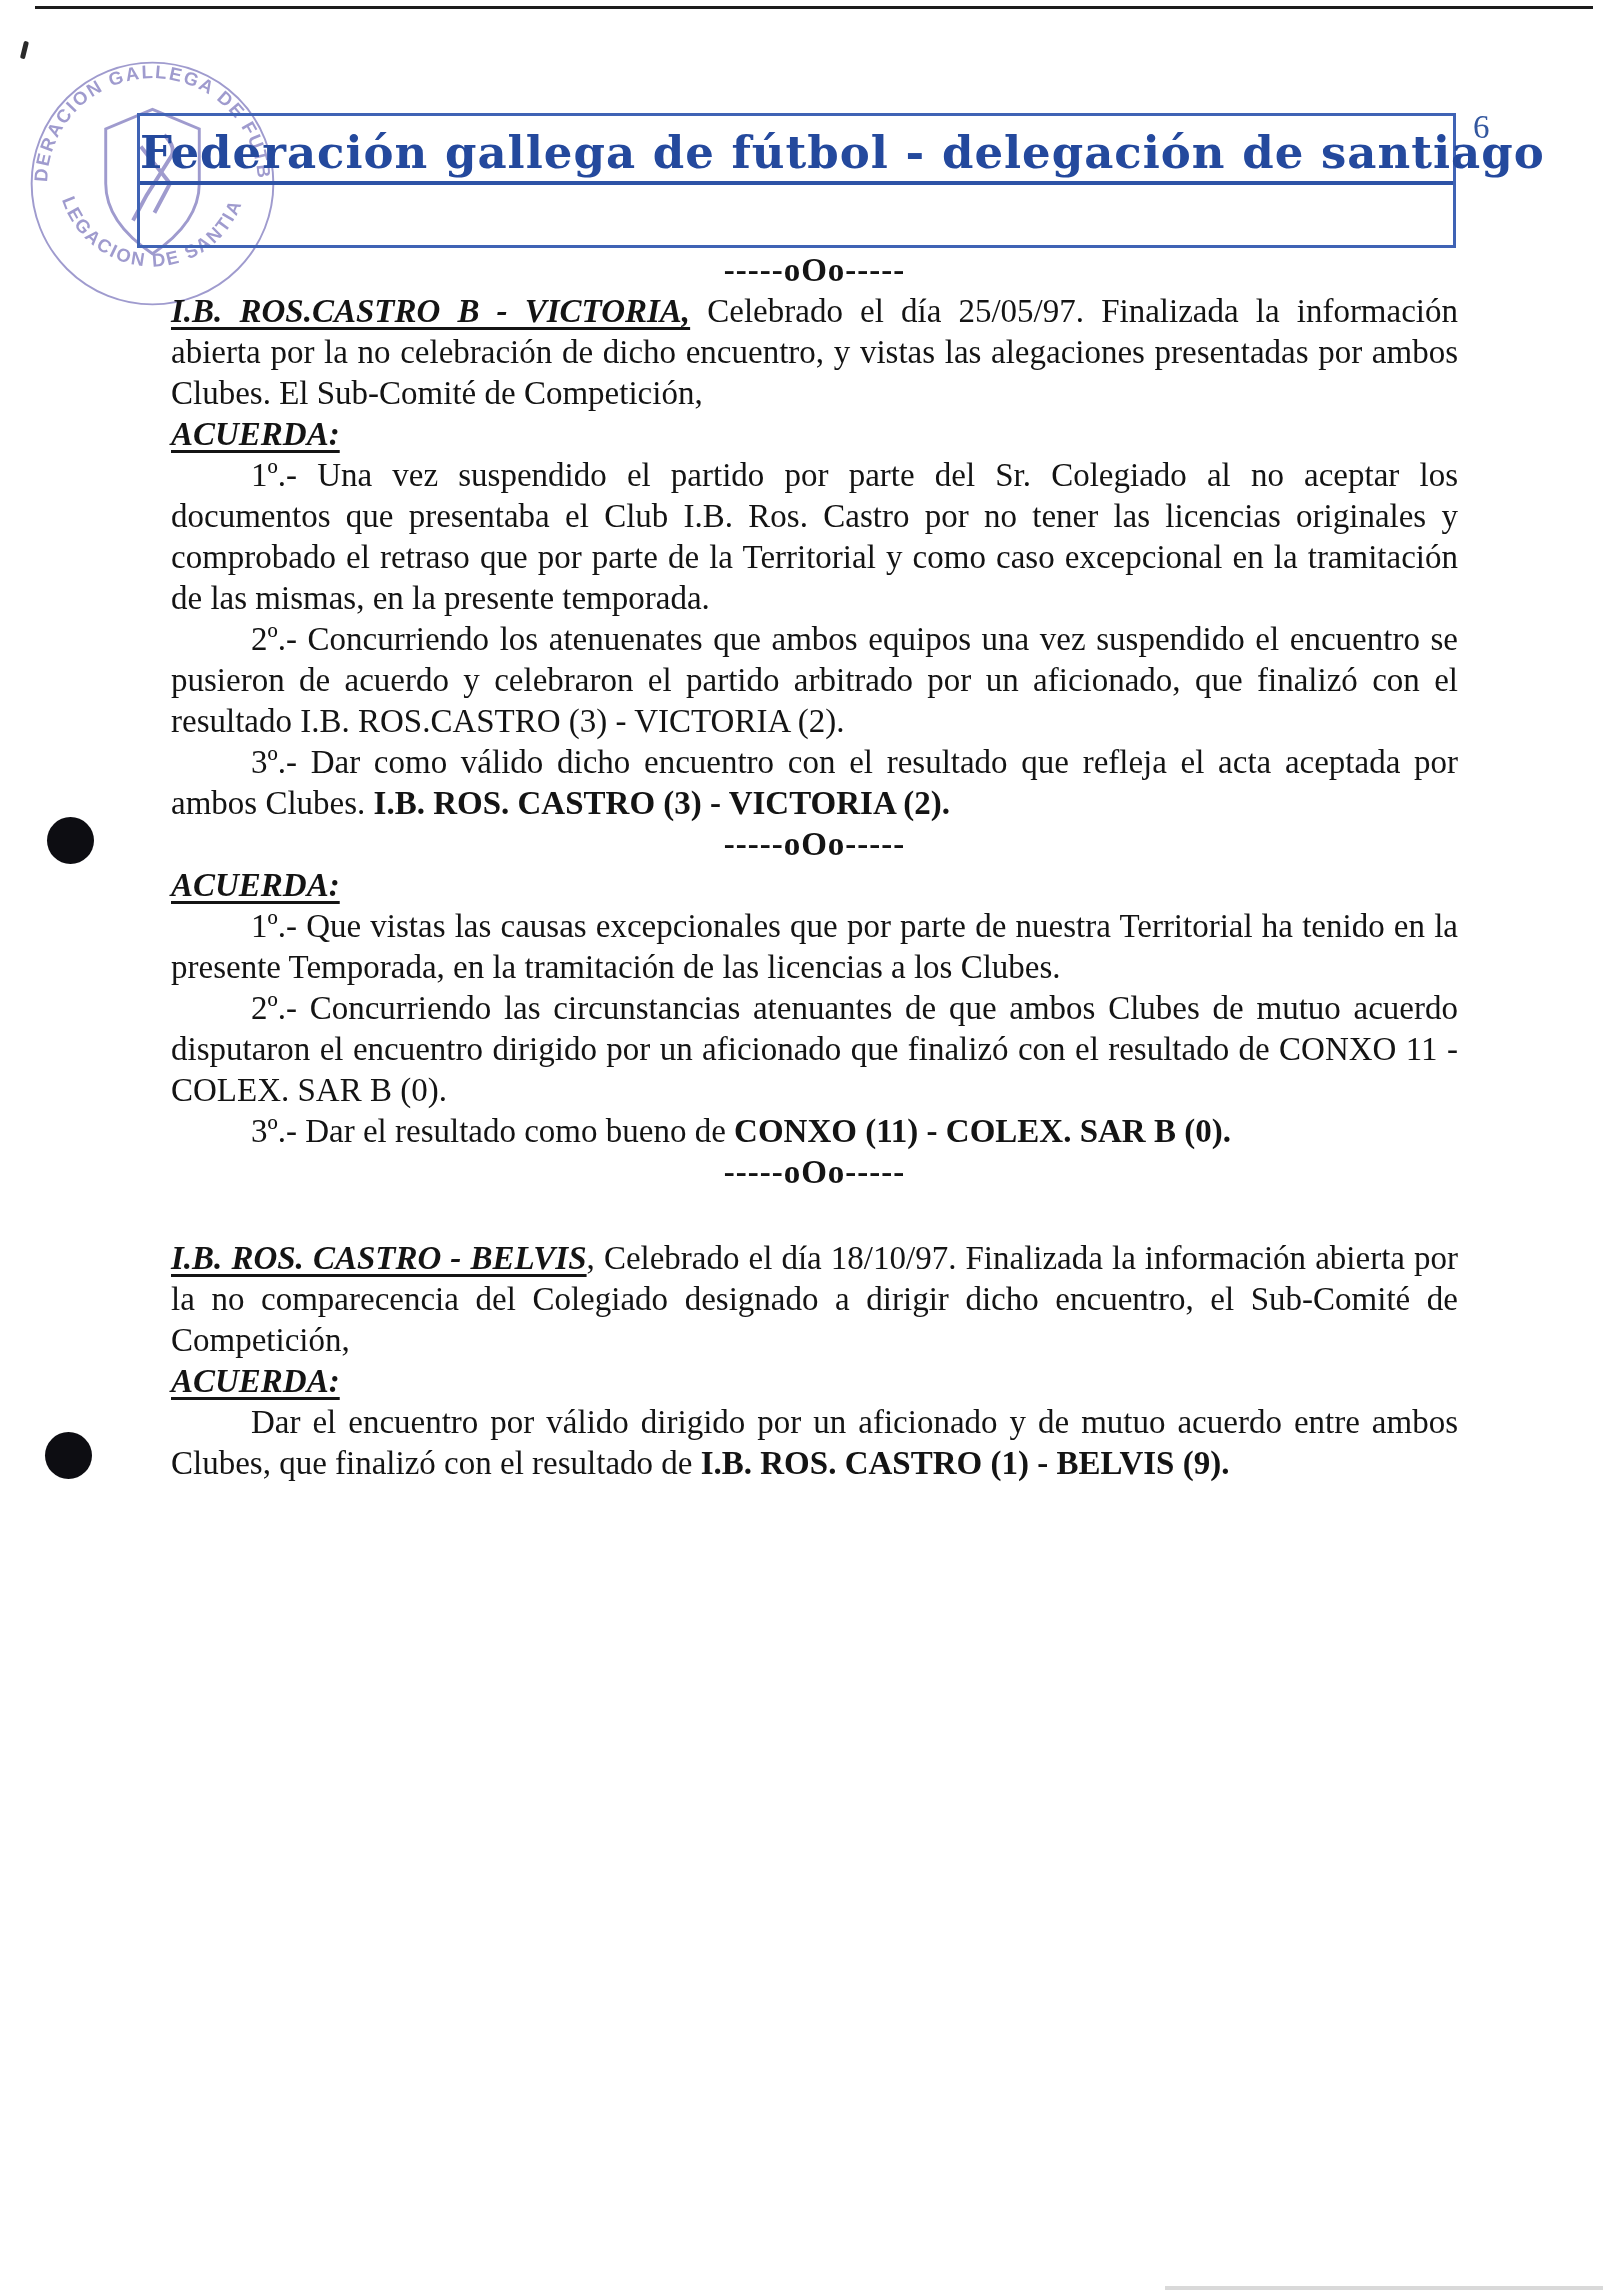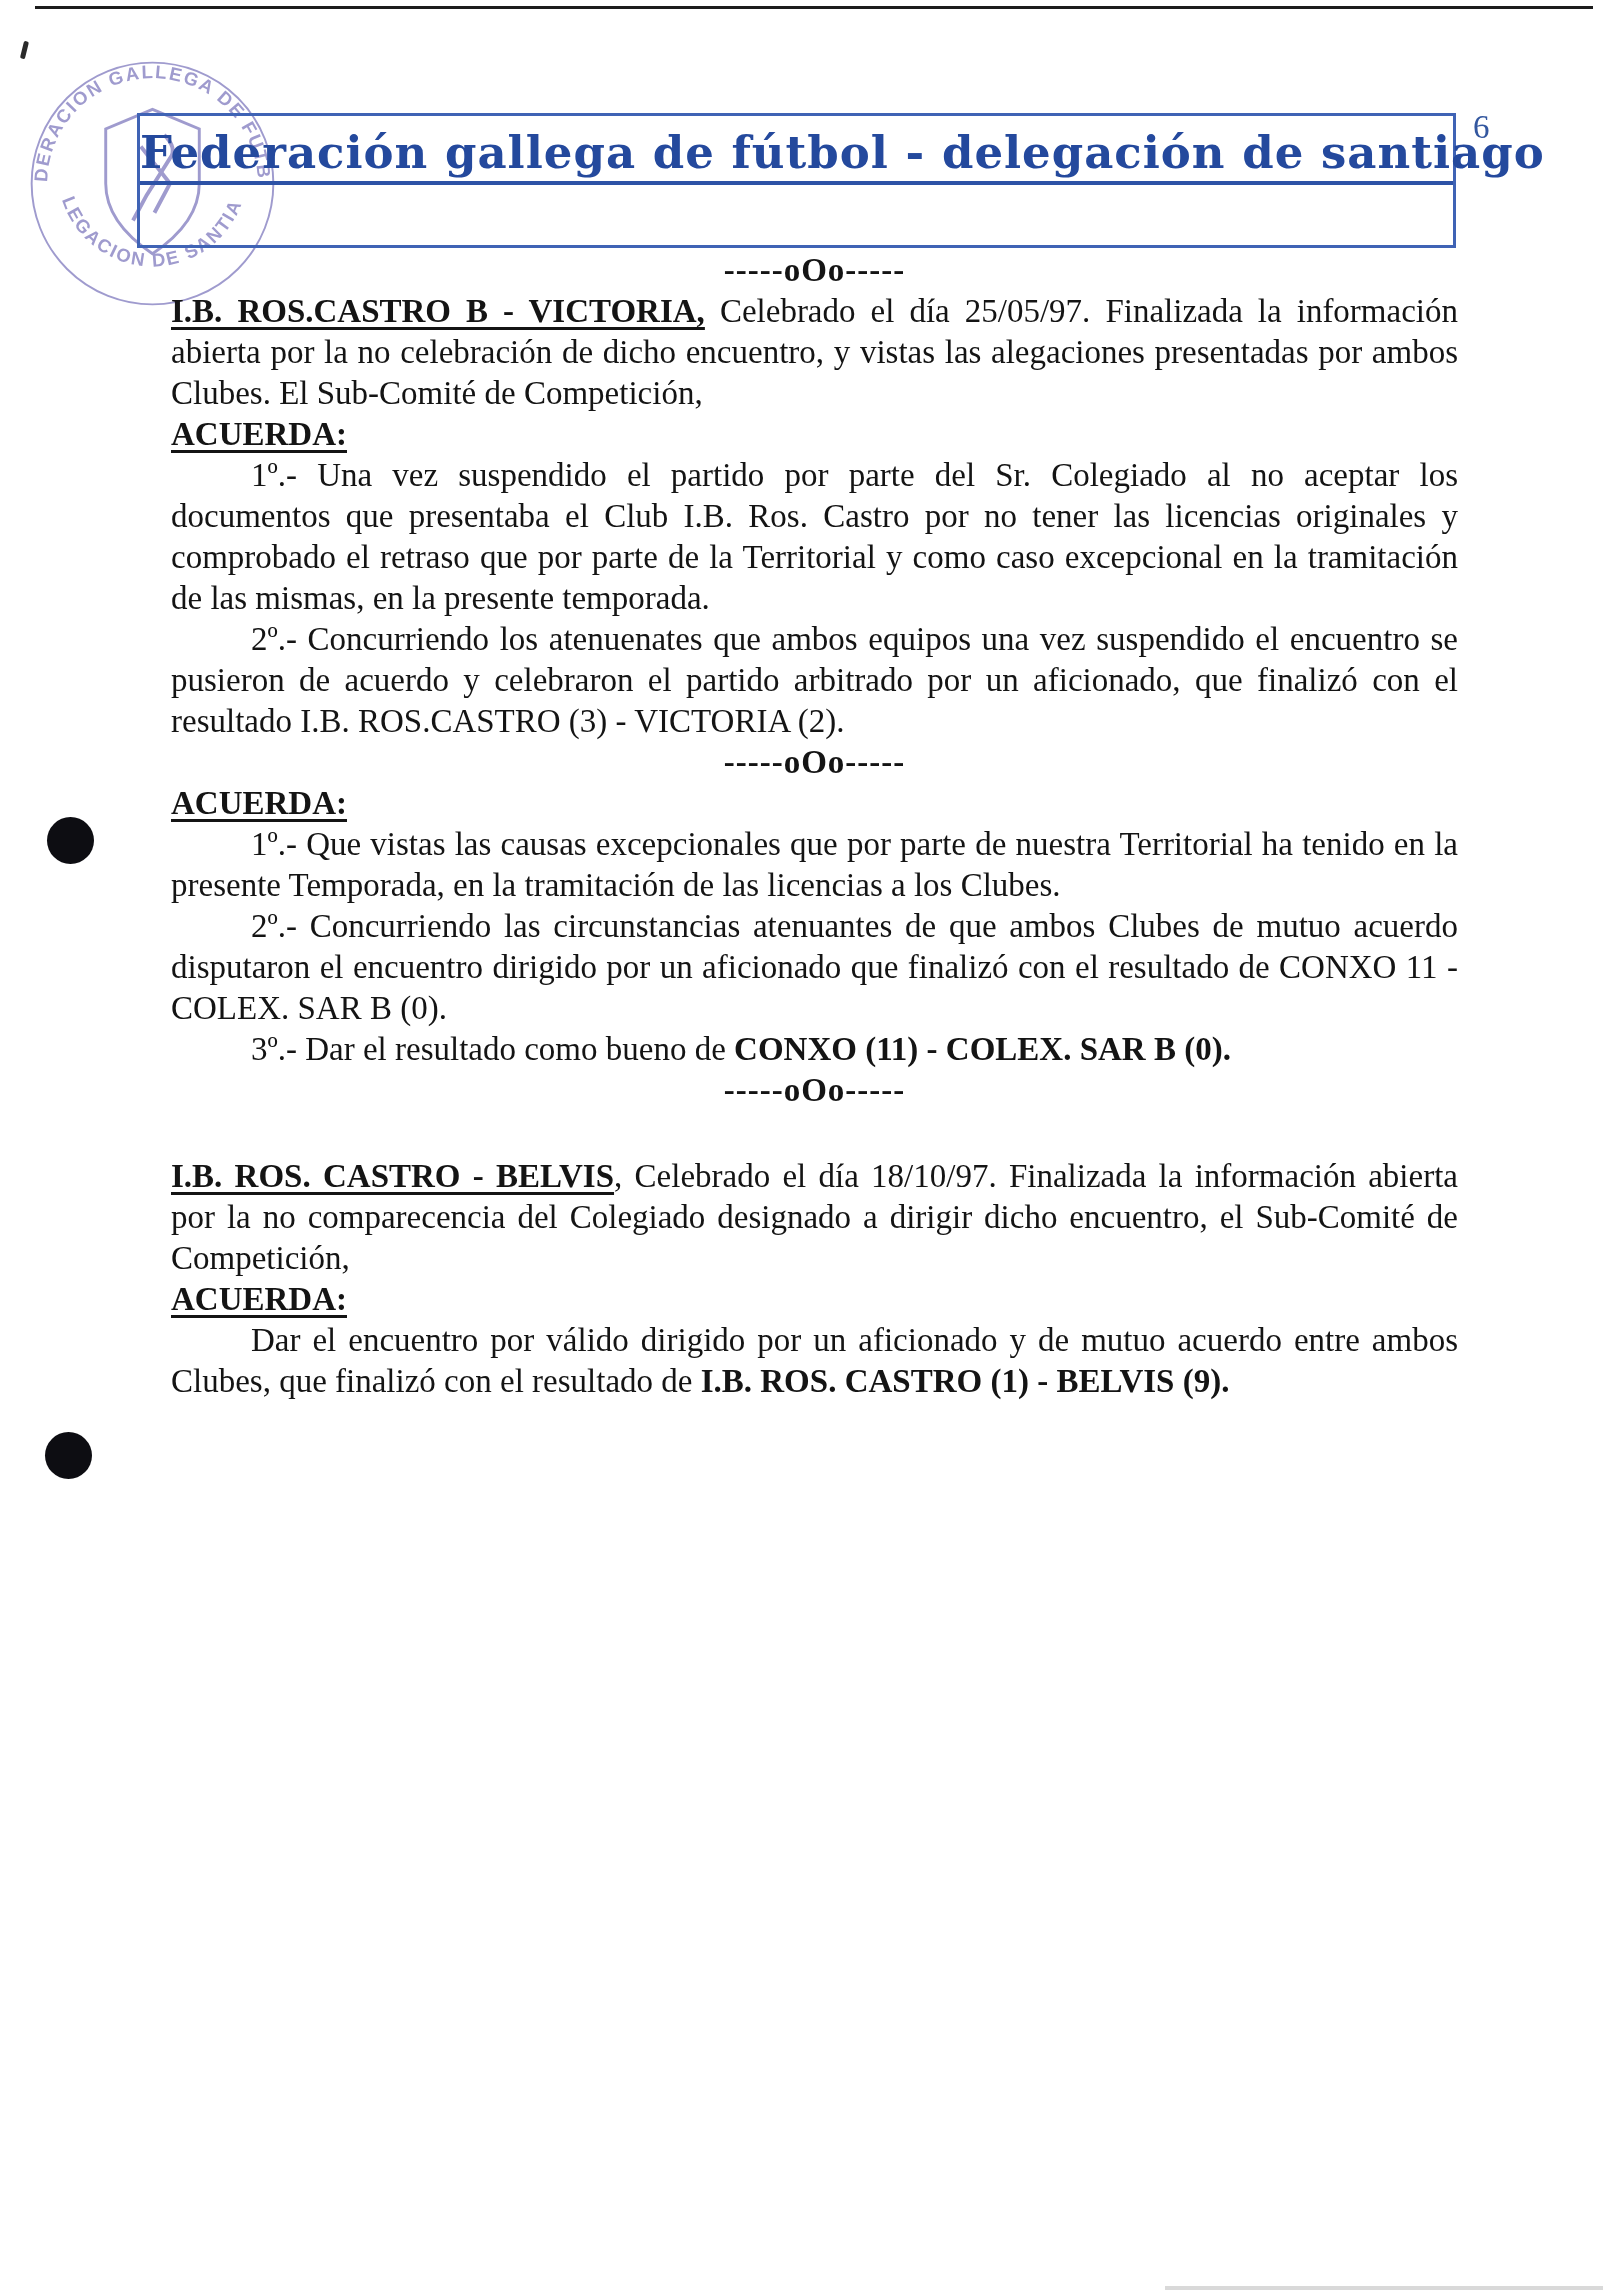--- a/index.html
+++ b/index.html
@@ -59,20 +59,21 @@
   .sep {
     text-align:center;
     font-weight:bold;
     letter-spacing:1px;
   }
   .b { font-weight:bold; }
   .u {
     text-decoration:underline;
     text-decoration-thickness:2.9px;
     text-underline-offset:4.9px;
+    font-style:italic;
   }
   p.indent { text-indent:80px; }
   .section-gap { margin-top:45px; }
   .hole-punch {
     position:absolute; width:47px; height:47px; border-radius:50%;
     background:#0d0d12;
   }
   .dot-1 { top:817px; left:47px; }
   .dot-2 { top:1432px; left:45px; }
   .bottom-artifact {
@@ -114,20 +115,21 @@
 
 <div class="doc-body">
 
   <p class="sep">-----oOo-----</p>
 
   <div class="section">
     <p><span class="b u">I.B. ROS.CASTRO B -  VICTORIA,</span><span> Celebrado el día 25/05/97. Finalizada la información abierta por la no celebración de dicho encuentro, y vistas las alegaciones presentadas por ambos Clubes. El Sub-Comité de Competición,</span></p>
     <p><span class="b u">ACUERDA:</span></p>
     <p class="indent"><span>1º.- Una vez suspendido el partido por parte del Sr. Colegiado al no aceptar los documentos que presentaba el Club I.B. Ros. Castro por no tener las licencias originales y comprobado el retraso que por parte de la Territorial y como caso excepcional en la tramitación de las mismas, en la presente temporada.</span><span class="b"></span></p>
     <p class="indent"><span>2º.- Concurriendo los atenuenates que ambos equipos una vez suspendido el encuentro se pusieron de acuerdo y celebraron el partido arbitrado por un aficionado, que finalizó con el resultado I.B. ROS.CASTRO (3) - VICTORIA (2).</span><span class="b"></span></p>
+    <p class="indent"><span>3º.- Dar como válido dicho encuentro con el resultado que refleja el acta aceptada por ambos Clubes. </span><span class="b">I.B. ROS. CASTRO (3) - VICTORIA (2).</span></p>
   </div>
 
   <p class="sep">-----oOo-----</p>
 
   <div class="section">
     <p><span class="b u">ACUERDA:</span></p>
     <p class="indent"><span>1º.- Que vistas las causas excepcionales que por parte de nuestra Territorial ha tenido en la presente Temporada, en la tramitación de las licencias a los Clubes.</span><span class="b"></span></p>
     <p class="indent"><span>2º.- Concurriendo las circunstancias atenuantes de que ambos Clubes de mutuo acuerdo disputaron el encuentro dirigido por un aficionado que finalizó con el resultado de CONXO 11 - COLEX. SAR B (0).</span><span class="b"></span></p>
     <p class="indent"><span>3º.- Dar el resultado como bueno de </span><span class="b">CONXO (11) - COLEX. SAR B (0).</span></p>
   </div>

